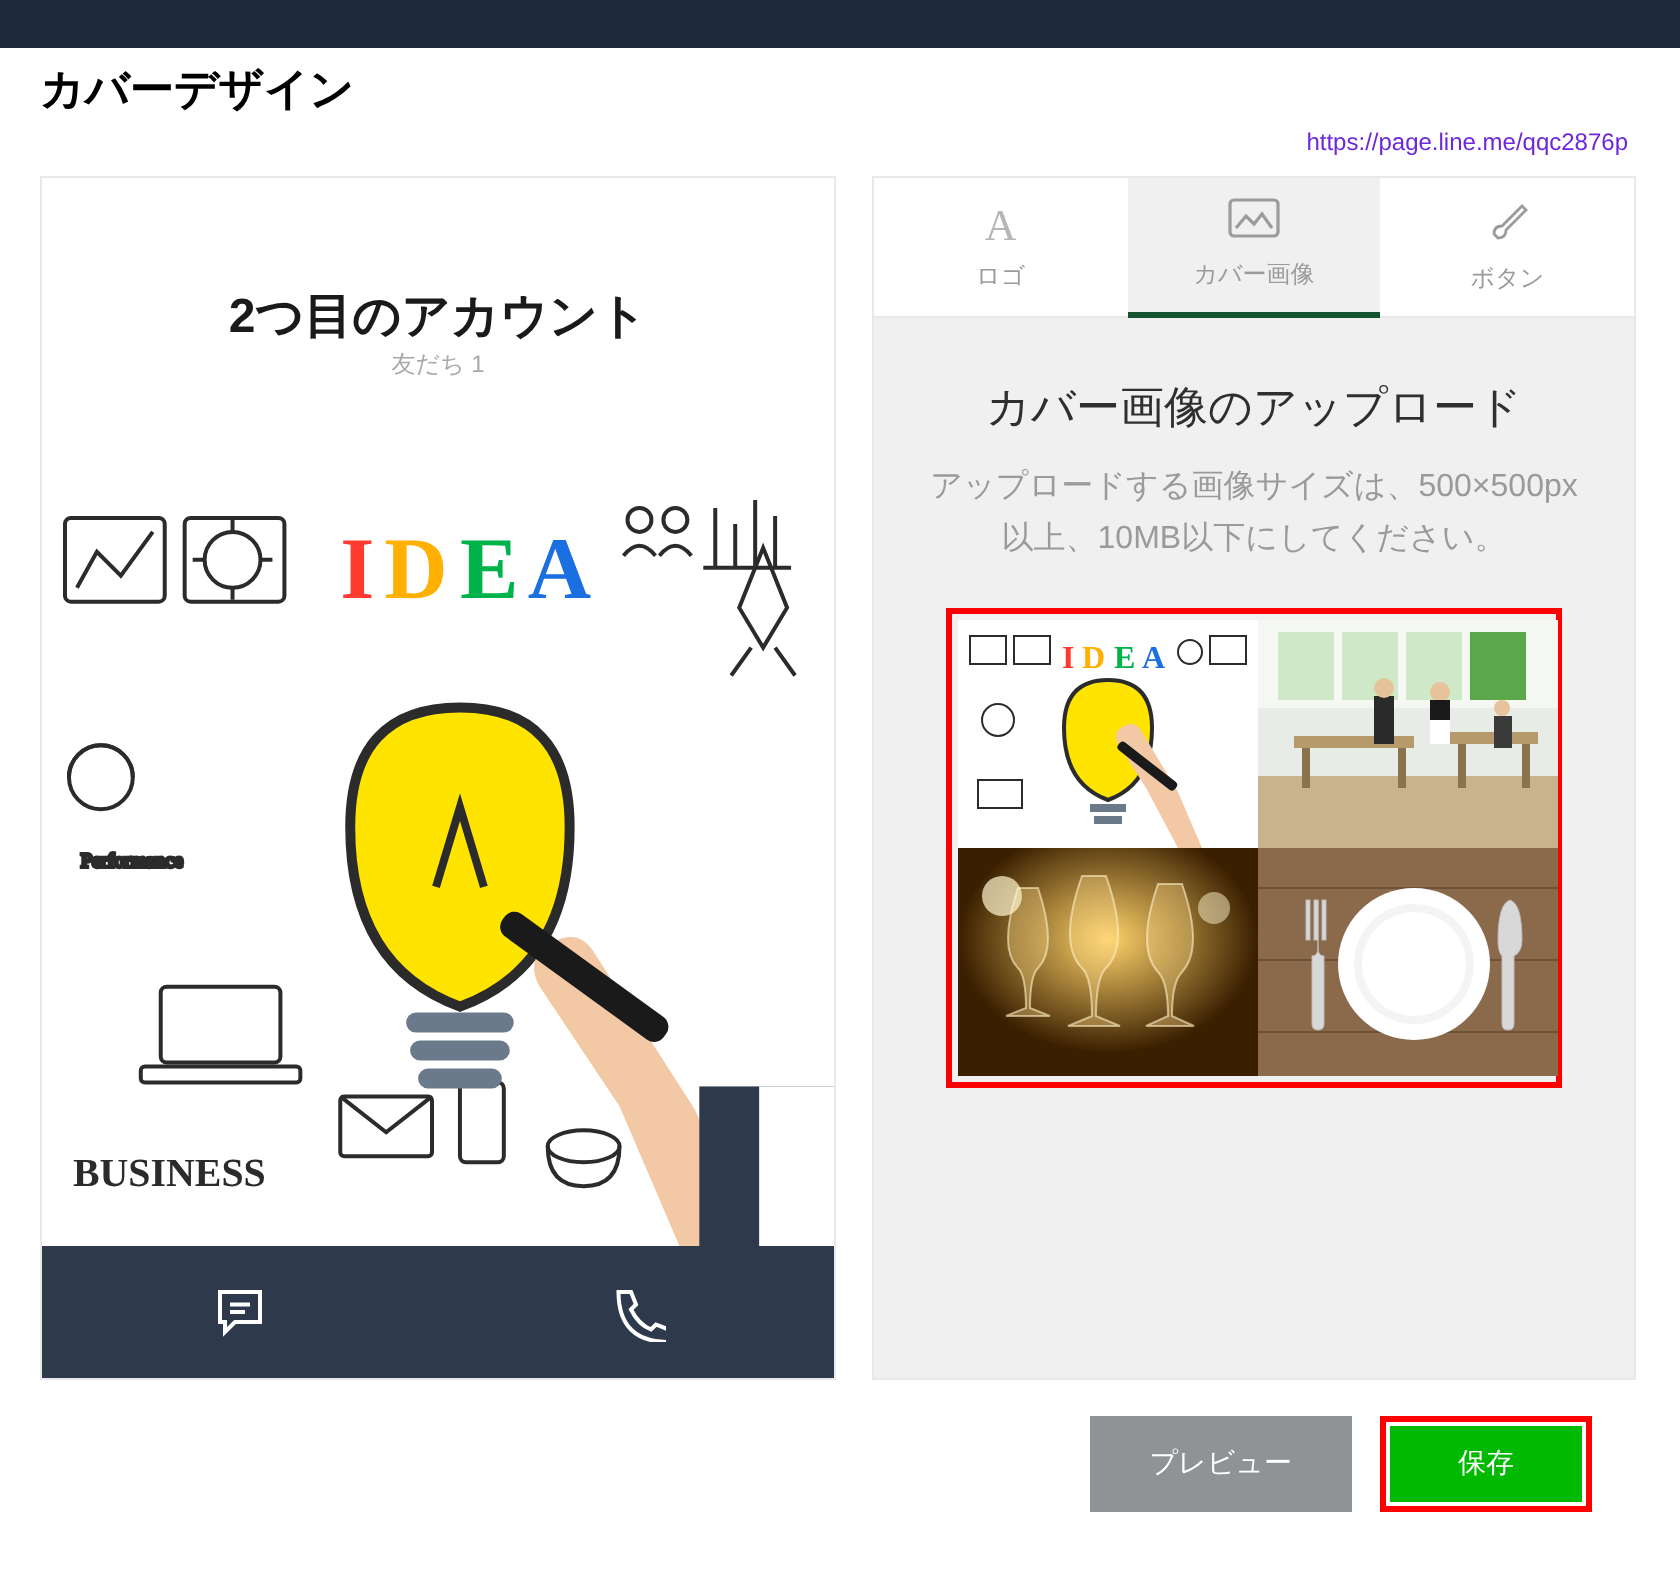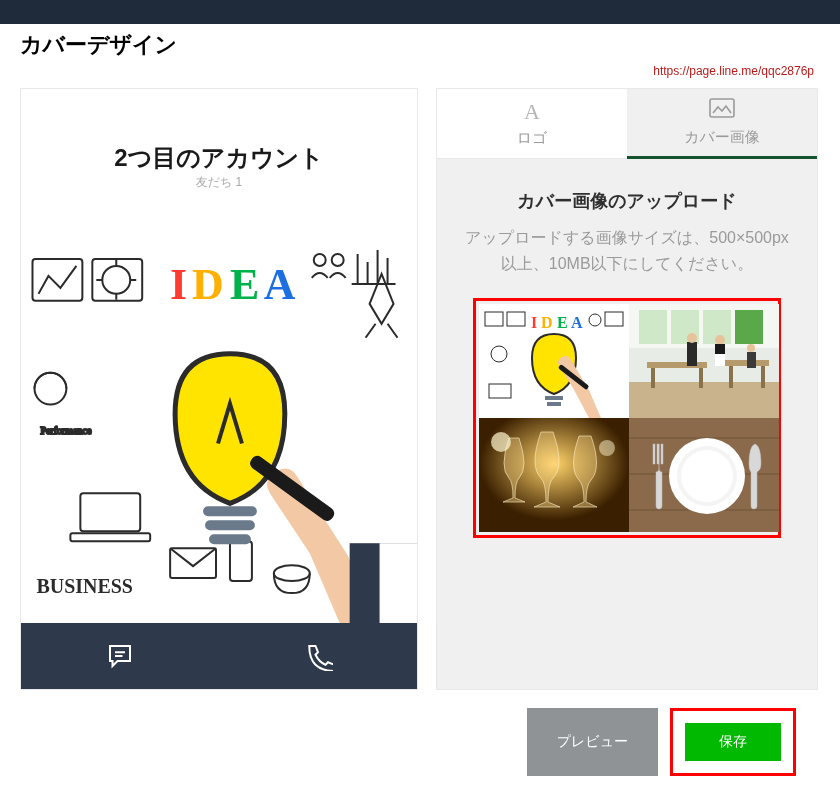--- a/index.html
+++ b/index.html
@@ -1,50 +1,50 @@
 <!DOCTYPE html>
 <html><head>
 <meta charset="utf-8">
 <style>
   * { box-sizing: border-box; margin: 0; padding: 0; }
   body { font-family: "Hiragino Sans", "Meiryo", sans-serif; background: #fff; width: 840px; height: 786px; overflow: hidden; }
   .topbar { background: #1f2a3a; height: 24px; width: 100%; }
   .page { padding: 0 20px; }
   .page-title { font-size: 22px; font-weight: 700; color: #000000; margin: 6px 0 2px; }
-  .url-hint { text-align: right; font-size: 12px; color: #b91c1c; margin: 4px 6px 10px 0; }
+  .url-hint { text-align: right; font-size: 12px; color: #6d28d9; margin: 4px 6px 10px 0; }
   .panels { display: flex; gap: 18px; }
   .panel { background: #fff; border: 1px solid #e8e8e8; }
   .preview-panel { width: 398px; height: 602px; display: flex; flex-direction: column; }
   .preview-head { flex: 0 0 155px; display: flex; flex-direction: column; align-items: center; justify-content: center; }
   .acct-name { font-size: 24px; font-weight: 800; color: #1a1a1a; }
   .friends { margin-top: 0; font-size: 12px; color: #a9a9a9; }
   .cover { flex: 1 1 auto; background: #fff; position: relative; overflow: hidden; }
   .cover svg { width: 100%; height: 100%; display: block; }
   .footer-bar { flex: 0 0 66px; background: #2e3a4c; display: flex; }
   .footer-btn { flex: 1; display: flex; align-items: center; justify-content: center; color: #fff; }
   .footer-btn svg { width: 30px; height: 30px; stroke: #fff; fill: none; stroke-width: 1.6; }
 
   .editor-panel { width: 382px; height: 602px; background: #f0f0f0; display: flex; flex-direction: column; }
   .tabs { display: flex; height: 70px; background: #fff; }
   .tab { flex: 1; display: flex; flex-direction: column; align-items: center; justify-content: center; gap: 4px; border-bottom: 1px solid #e8e8e8; cursor: pointer; }
   .tab.active { background: #f0f0f0; border-bottom: 3px solid #14532d; }
   .tab-icon { color: #b6b6b6; font-size: 22px; }
-  .tab span.label { font-size: 15px; color: #9b9b9b; text-align: center; }
+  .tab span.label { font-size: 12px; color: #9b9b9b; text-align: center; }
   .upload-area { padding: 20px 22px; text-align: center; color: #6b6b6b; }
-  .upload-title { font-size: 18px; font-weight: 700; color: #2f2f2f; margin: 10px 0 12px; }
+  .upload-title { font-size: 22px; font-weight: 400; color: #2f2f2f; margin: 10px 0 12px; }
   .upload-desc { font-size: 16px; line-height: 1.6; color: #9a9a9a; }
   .grid-wrap { margin: 22px auto 0; border: 3px solid #ff0000; width: 308px; padding: 3px; }
   .grid { display: grid; grid-template-columns: 1fr 1fr; grid-template-rows: 1fr 1fr; gap: 0; }
   .thumb { width: 150px; height: 114px; background: #ddd; overflow: hidden; }
   .thumb svg { width: 100%; height: 100%; display: block; }
 
-  .buttons { display: flex; justify-content: flex-end; gap: 0; margin: 18px 24px 0 0; }
+  .buttons { display: flex; justify-content: flex-end; gap: 14px; margin: 18px 24px 0 0; }
   .btn { padding: 12px 30px; font-size: 14px; border: none; cursor: pointer; }
   .btn-secondary { background: #8f9396; color: #fff; }
-  .btn-primary-wrap { border: 3px solid #ff0000; padding: 12px; margin-left: 12px; }
+  .btn-primary-wrap { border: 3px solid #ff0000; padding: 2px; }
   .btn-primary { background: #00b900; color: #fff; padding: 10px 34px; }
 </style>
 </head>
 <body>
 
 <div class="topbar"></div>
 
 <div class="page">
   <h1 class="page-title">カバーデザイン</h1>
   <div class="url-hint">https://page.line.me/qqc2876p</div>
@@ -138,20 +138,28 @@
           <span class="label">ロゴ</span>
         </div>
         <div class="tab active">
           <div class="tab-icon">
             <svg width="26" height="20" viewBox="0 0 26 20">
                 <rect x="1" y="1" width="24" height="18" rx="2" fill="none" stroke="#9b9b9b" stroke-width="1.6"></rect>
                 <path d="M4 15 l5 -6 l4 4 l4 -5 l5 7" fill="none" stroke="#9b9b9b" stroke-width="1.6"></path>
               </svg>
           </div>
           <span class="label">カバー画像</span>
+        </div>
+        <div class="tab">
+          <div class="tab-icon">
+            <svg width="22" height="22" viewBox="0 0 22 22">
+                <path d="M4 18 q0 -4 4 -4 l10 -10 l2 2 l-10 10 q0 4 -4 4 z" fill="none" stroke="#9b9b9b" stroke-width="1.4"></path>
+              </svg>
+          </div>
+          <span class="label">ボタン</span>
         </div>
       </div>
 
       <div class="upload-area">
         <div class="upload-title">カバー画像のアップロード</div>
         <div class="upload-desc">アップロードする画像サイズは、500×500px以上、10MB以下にしてください。</div>
 
         <div class="grid-wrap">
           <div class="grid">
             <div class="thumb">

